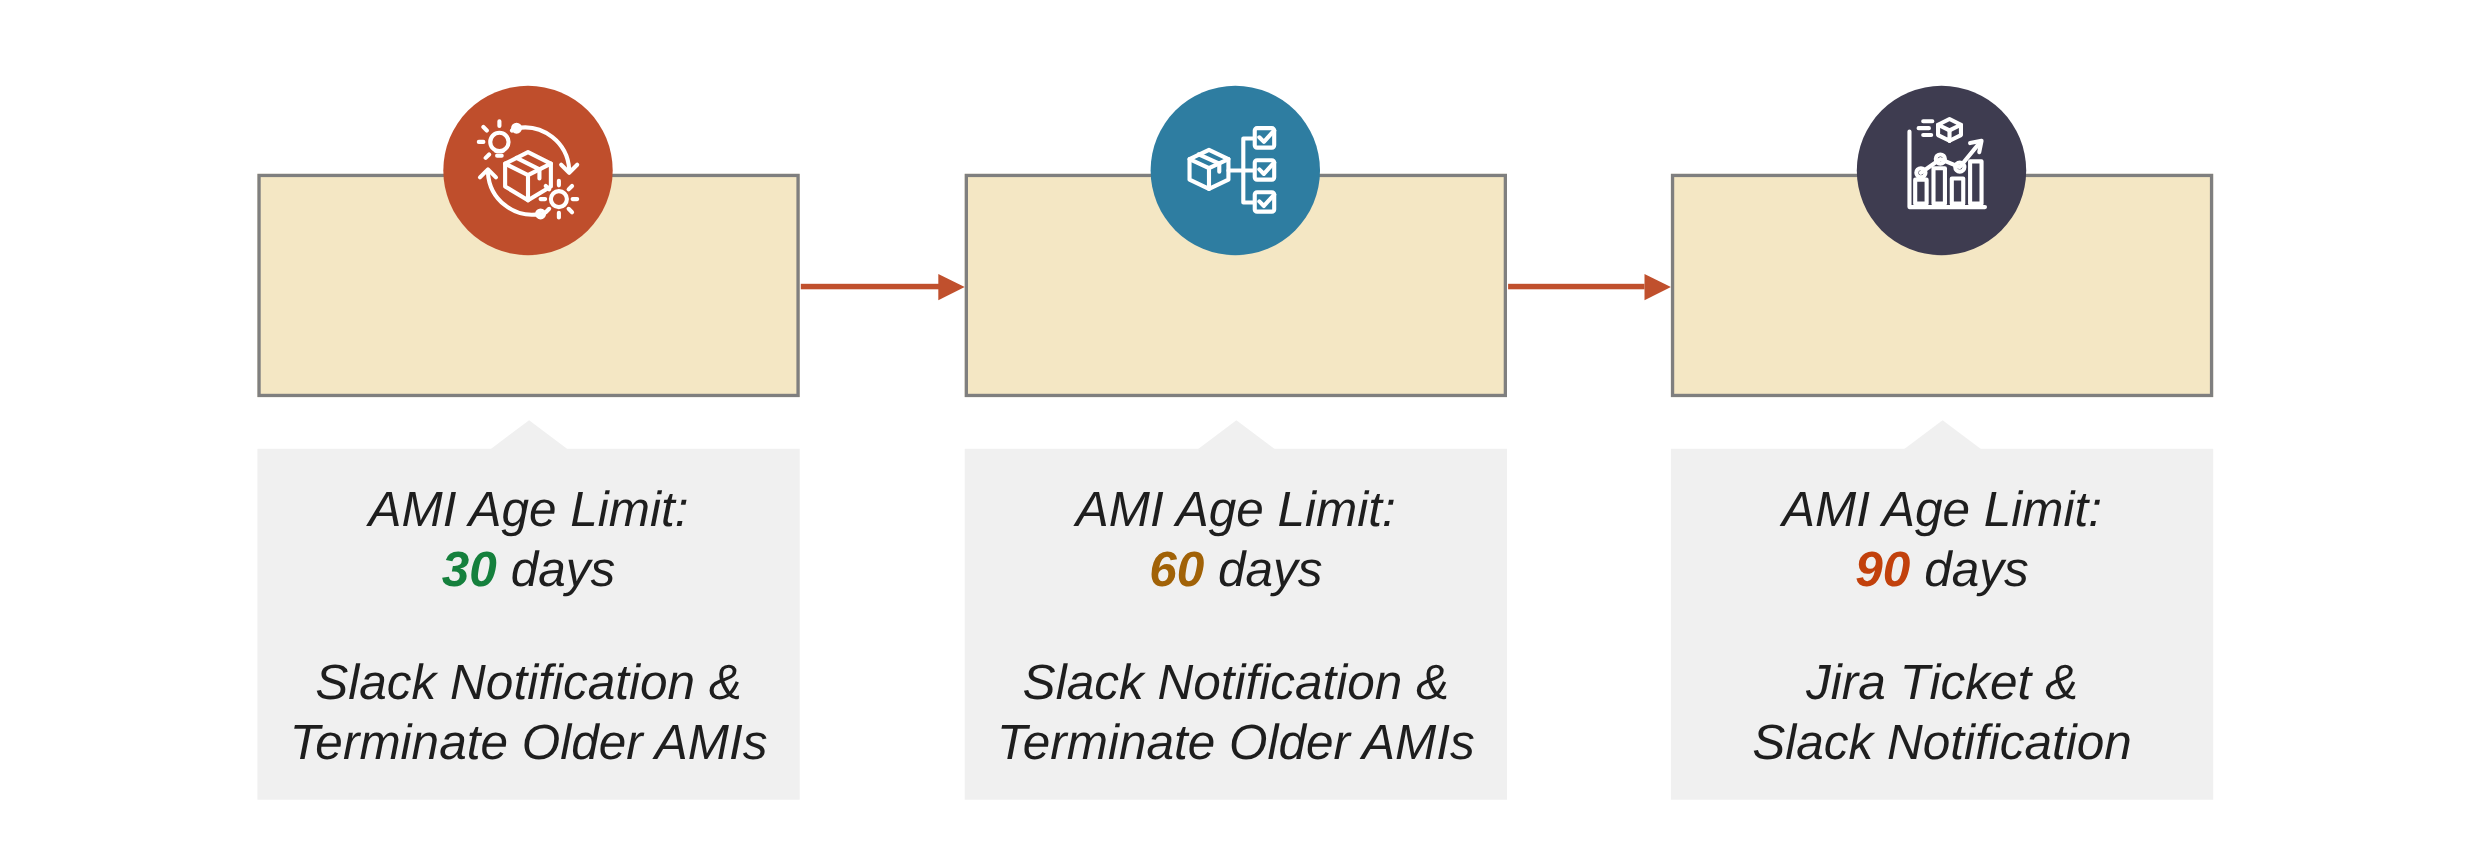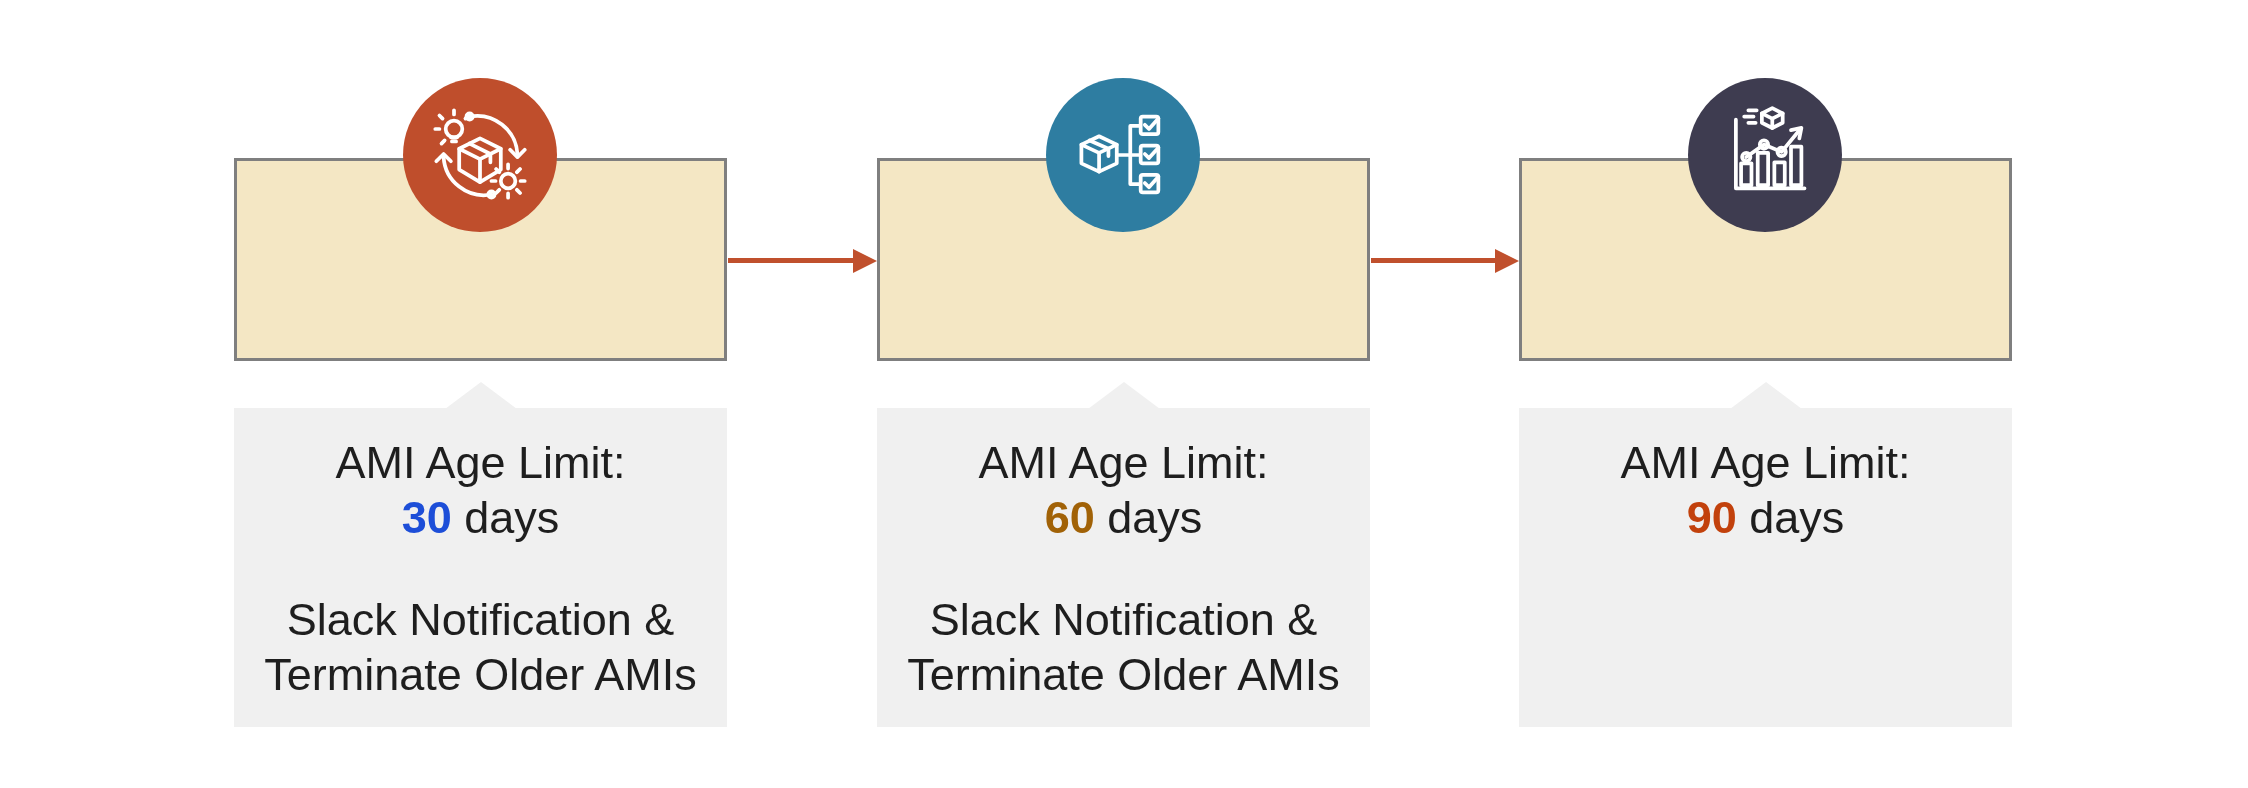--- a/index.html
+++ b/index.html
@@ -3,21 +3,21 @@
 <meta charset="utf-8">
 <style>
   html,body{margin:0;padding:0;background:#ffffff;}
   .canvas{
     position:relative;
     width:2248px;height:788px;
     background:#ffffff;
     font-family:"Liberation Sans", sans-serif;
     overflow:hidden;
   }
-  .stage-col{position:absolute;top:0;width:395px;height:788px;}
+  .stage-col{position:absolute;top:0;width:395px;height:788px;font-style:italic;}
   .stage-box{
     position:absolute;left:0;top:158px;width:493px;height:203px;
     box-sizing:border-box;border:3px solid #7f7f7f;background:#f4e7c4;
   }
   .stage-label{
     position:absolute;left:0;top:276px;width:493px;
     text-align:center;font-size:48px;line-height:50px;font-weight:700;
     color:#111111;letter-spacing:1px;
   }
   .icon-circle{
@@ -75,21 +75,21 @@
         <path d="M40 39 L60 49 v8"></path>
 
         <circle cx="77" cy="75" r="7"></circle>
         <path d="M77 63 v-4 M77 87 v4 M65 75 h-4 M89 75 h4 M68.5 66.5 l-3 -3 M85.5 83.5 l3 3 M68.5 83.5 l-3 3 M85.5 66.5 l3 -3"></path>
       </svg>
     </div>
     <div class="panel" style="background-color: rgb(240, 240, 240); color: rgb(30, 30, 30);">
       <div class="panel-notch" style="border-bottom-color: rgb(240, 240, 240);"></div>
       <p class="p-age">
         <span>AMI Age Limit:</span><br>
-        <span class="age-value" style="color: #1d4ed8;">30</span>
+        <span class="age-value" style="color: #15803d;">30</span>
         <span>days</span>
       </p>
       <p class="p-action">
         <span>Slack Notification &amp;</span><br>
         <span>Terminate Older AMIs</span>
       </p>
     </div>
   </div>
 
   <div class="stage-col" style="left:877px">
@@ -154,20 +154,24 @@
         <path d="M34 7 h8 M30 13 h9 M34 19 h7"></path>
       </svg>
     </div>
     <div class="panel" style="background-color: rgb(240, 240, 240); color: rgb(30, 30, 30);">
       <div class="panel-notch" style="border-bottom-color: rgb(240, 240, 240);"></div>
       <p class="p-age">
         <span>AMI Age Limit:</span><br>
         <span class="age-value" style="color: #c2410c;">90</span>
         <span>days</span>
       </p>
+      <p class="p-action">
+        <span>Jira Ticket &amp;</span><br>
+        <span>Slack Notification</span>
+      </p>
     </div>
   </div>
 
   <div>
     <div class="arrow-line" style="left: 728px; width: 126px; background-color: rgb(192, 80, 45);"></div>
     <div class="arrow-head" style="left: 853px; border-left-color: rgb(192, 80, 45);"></div>
   </div>
   <div>
     <div class="arrow-line" style="left: 1371px; width: 124px; background-color: rgb(192, 80, 45);"></div>
     <div class="arrow-head" style="left: 1495px; border-left-color: rgb(192, 80, 45);"></div>

